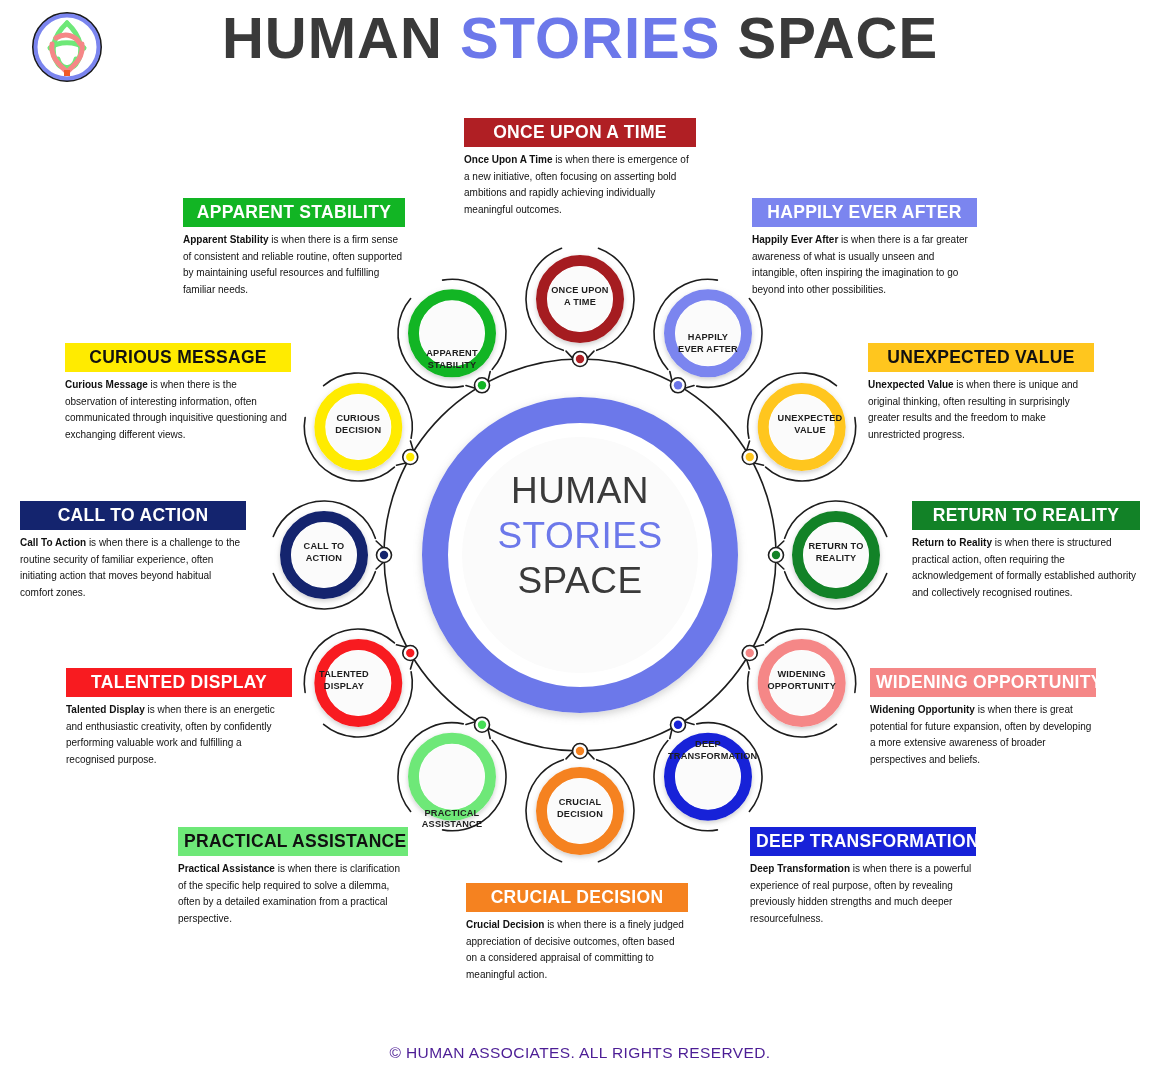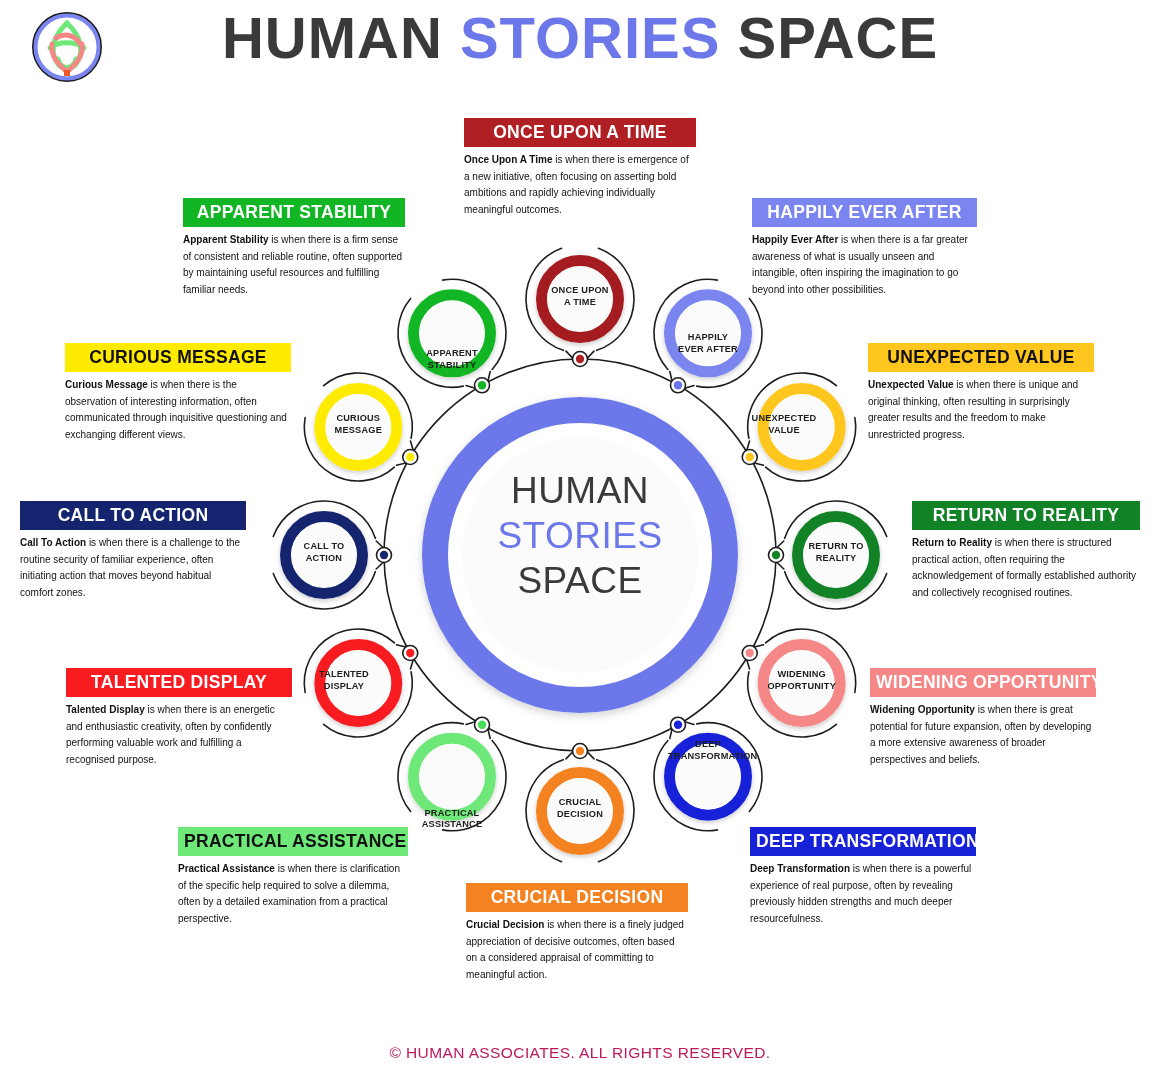--- a/index.html
+++ b/index.html
@@ -42,21 +42,21 @@
   #title .accent { color: #6c78ea; }
 
   
   #footer {
     position: absolute;
     left: 0; bottom: 18px;
     width: 1160px;
     text-align: center;
     font-size: 15.5px;
     letter-spacing: .4px;
-    color: #be185d;
+    color: #4c1d95;
     font-weight: 400;
   }
 
   
   #wheel {
     position: absolute;
     left: 265px; top: 240px;
     width: 630px; height: 630px;
   }
   #wheel svg { display: block; }
@@ -307,38 +307,38 @@
       <g>
         <circle cx="216.99999999999991" cy="145.25902085825007" r="7.5" fill="#ffffff" stroke="#1d1d1d" stroke-width="1.6"></circle>
         <circle cx="216.99999999999991" cy="145.25902085825007" r="4.2" fill="#12b524"></circle>
       </g>
     </svg>
   <div id="node-labels">
       <div class="node-label" style="left: 275px; top: 45px; width: 80px;">ONCE UPON
 A TIME</div>
       <div class="node-label" style="left: 403px; top: 92px; width: 80px; text-align: center;">HAPPILY
 EVER AFTER</div>
-      <div class="node-label" style="left: 479px; top: 173px; width: 80px;">UNEXPECTED
+      <div class="node-label" style="left: 505px; top: 173px; width: 80px;">UNEXPECTED
 VALUE</div>
       <div class="node-label" style="left: 531px; top: 301px; width: 80px;">RETURN TO
 REALITY</div>
       <div class="node-label" style="left: 496.703px; top: 429px; width: 80px;">WIDENING
 OPPORTUNITY</div>
       <div class="node-label" style="left: 403px; top: 499px; width: 80px;">DEEP
 TRANSFORMATION</div>
       <div class="node-label" style="left: 275px; top: 557px; width: 80px;">CRUCIAL
 DECISION</div>
       <div class="node-label" style="left: 147px; top: 522.703px; width: 80px; margin-top: 45px;">PRACTICAL
 ASSISTANCE</div>
       <div class="node-label" style="left: 39px; top: 429px; width: 80px;">TALENTED
 DISPLAY</div>
       <div class="node-label" style="left: 19px; top: 301px; width: 80px;">CALL TO
 ACTION</div>
       <div class="node-label" style="left: 53.2975px; top: 173px; width: 80px;">CURIOUS
-MESSAGE</div>
+DECISION</div>
       <div class="node-label" style="left: 147px; top: 79.2975px; width: 80px; margin-top: 29px;">APPARENT
 STABILITY</div>
     </div>
   <div class="hub-label">
     <span>HUMAN</span><br>
     <span class="accent">STORIES</span><br>
     <span>SPACE</span>
   </div>
 </div>
 

